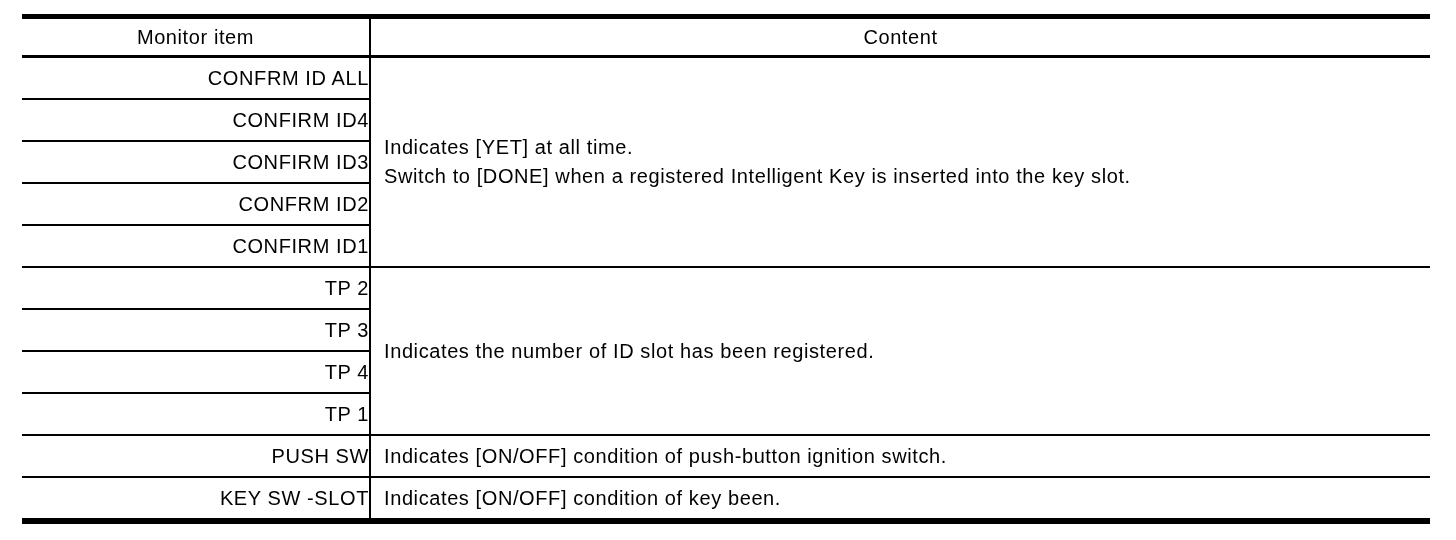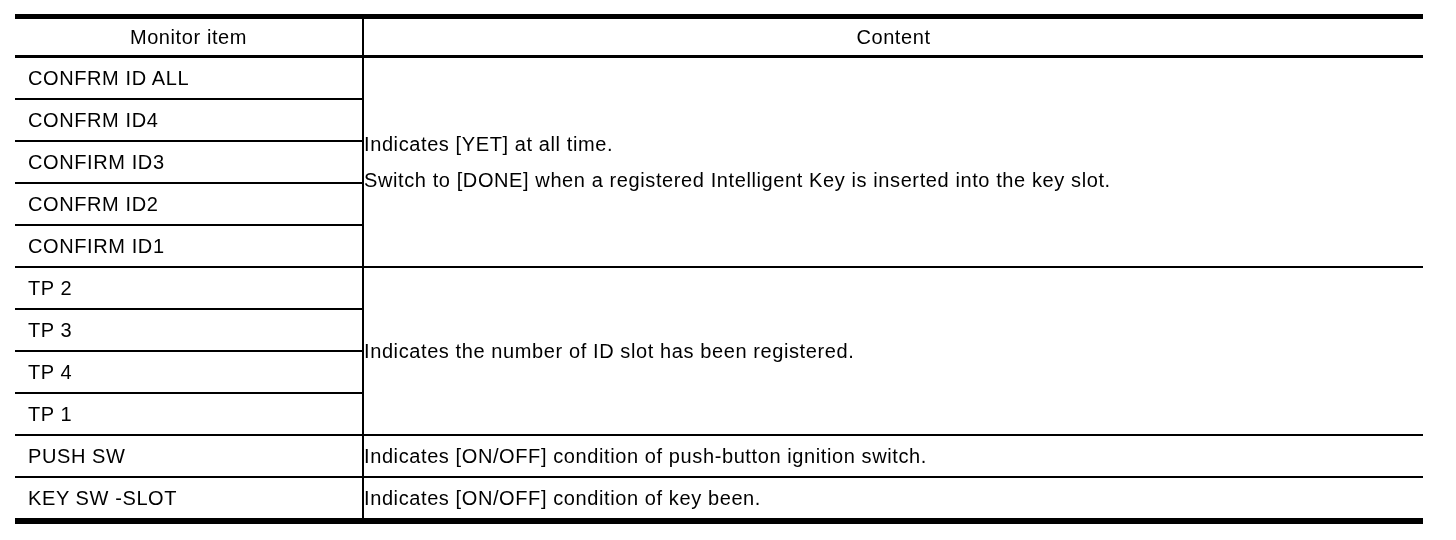--- a/index.html
+++ b/index.html
@@ -10,21 +10,21 @@
   body {
     position: relative;
     width: 1456px;
     height: 540px;
     font-family: "Liberation Sans", sans-serif;
     color: #000000;
     overflow: hidden;
   }
   table.monitor-table {
     position: absolute;
-    left: 15px;
+    left: 22px;
     top: 14px;
     width: 1408px;
     border-collapse: collapse;
     table-layout: fixed;
     border-top: 5px solid #000;
     border-bottom: 6px solid #000;
     font-size: 20px;
     letter-spacing: 0.6px;
   }
   col.item-col { width: 348px; }
@@ -44,26 +44,28 @@
   }
   td {
     vertical-align: middle;
     padding: 0;
   }
   td.item-cell {
     height: 40px;
     padding-left: 13px;
     border-bottom: 2px solid #000;
     white-space: nowrap;
+    text-align: right;
   }
   td.content-cell {
+    padding-left: 13px;
     padding-right: 10px;
     border-bottom: 2px solid #000;
     white-space: pre-line;
-    line-height: 36px;
+    line-height: 29px;
     margin-top: 48px;
   }
 </style>
 </head>
 <body>
 
 <table class="monitor-table">
   <colgroup>
     <col class="item-col">
     <col class="content-col">
@@ -74,21 +76,21 @@
       <th class="header-cell">Content</th>
     </tr>
   </thead>
   <tbody>
     <tr>
       <td class="item-cell">CONFRM ID ALL</td>
       <td class="content-cell" rowspan="5">Indicates [YET] at all time.
 Switch to [DONE] when a registered Intelligent Key is inserted into the key slot.</td>
     </tr>
     <tr>
-      <td class="item-cell">CONFRM ID4</td>
+      <td class="item-cell">CONFIRM ID4</td>
     </tr>
     <tr>
       <td class="item-cell">CONFIRM ID3</td>
     </tr>
     <tr>
       <td class="item-cell">CONFRM ID2</td>
     </tr>
     <tr>
       <td class="item-cell">CONFIRM ID1</td>
     </tr>

